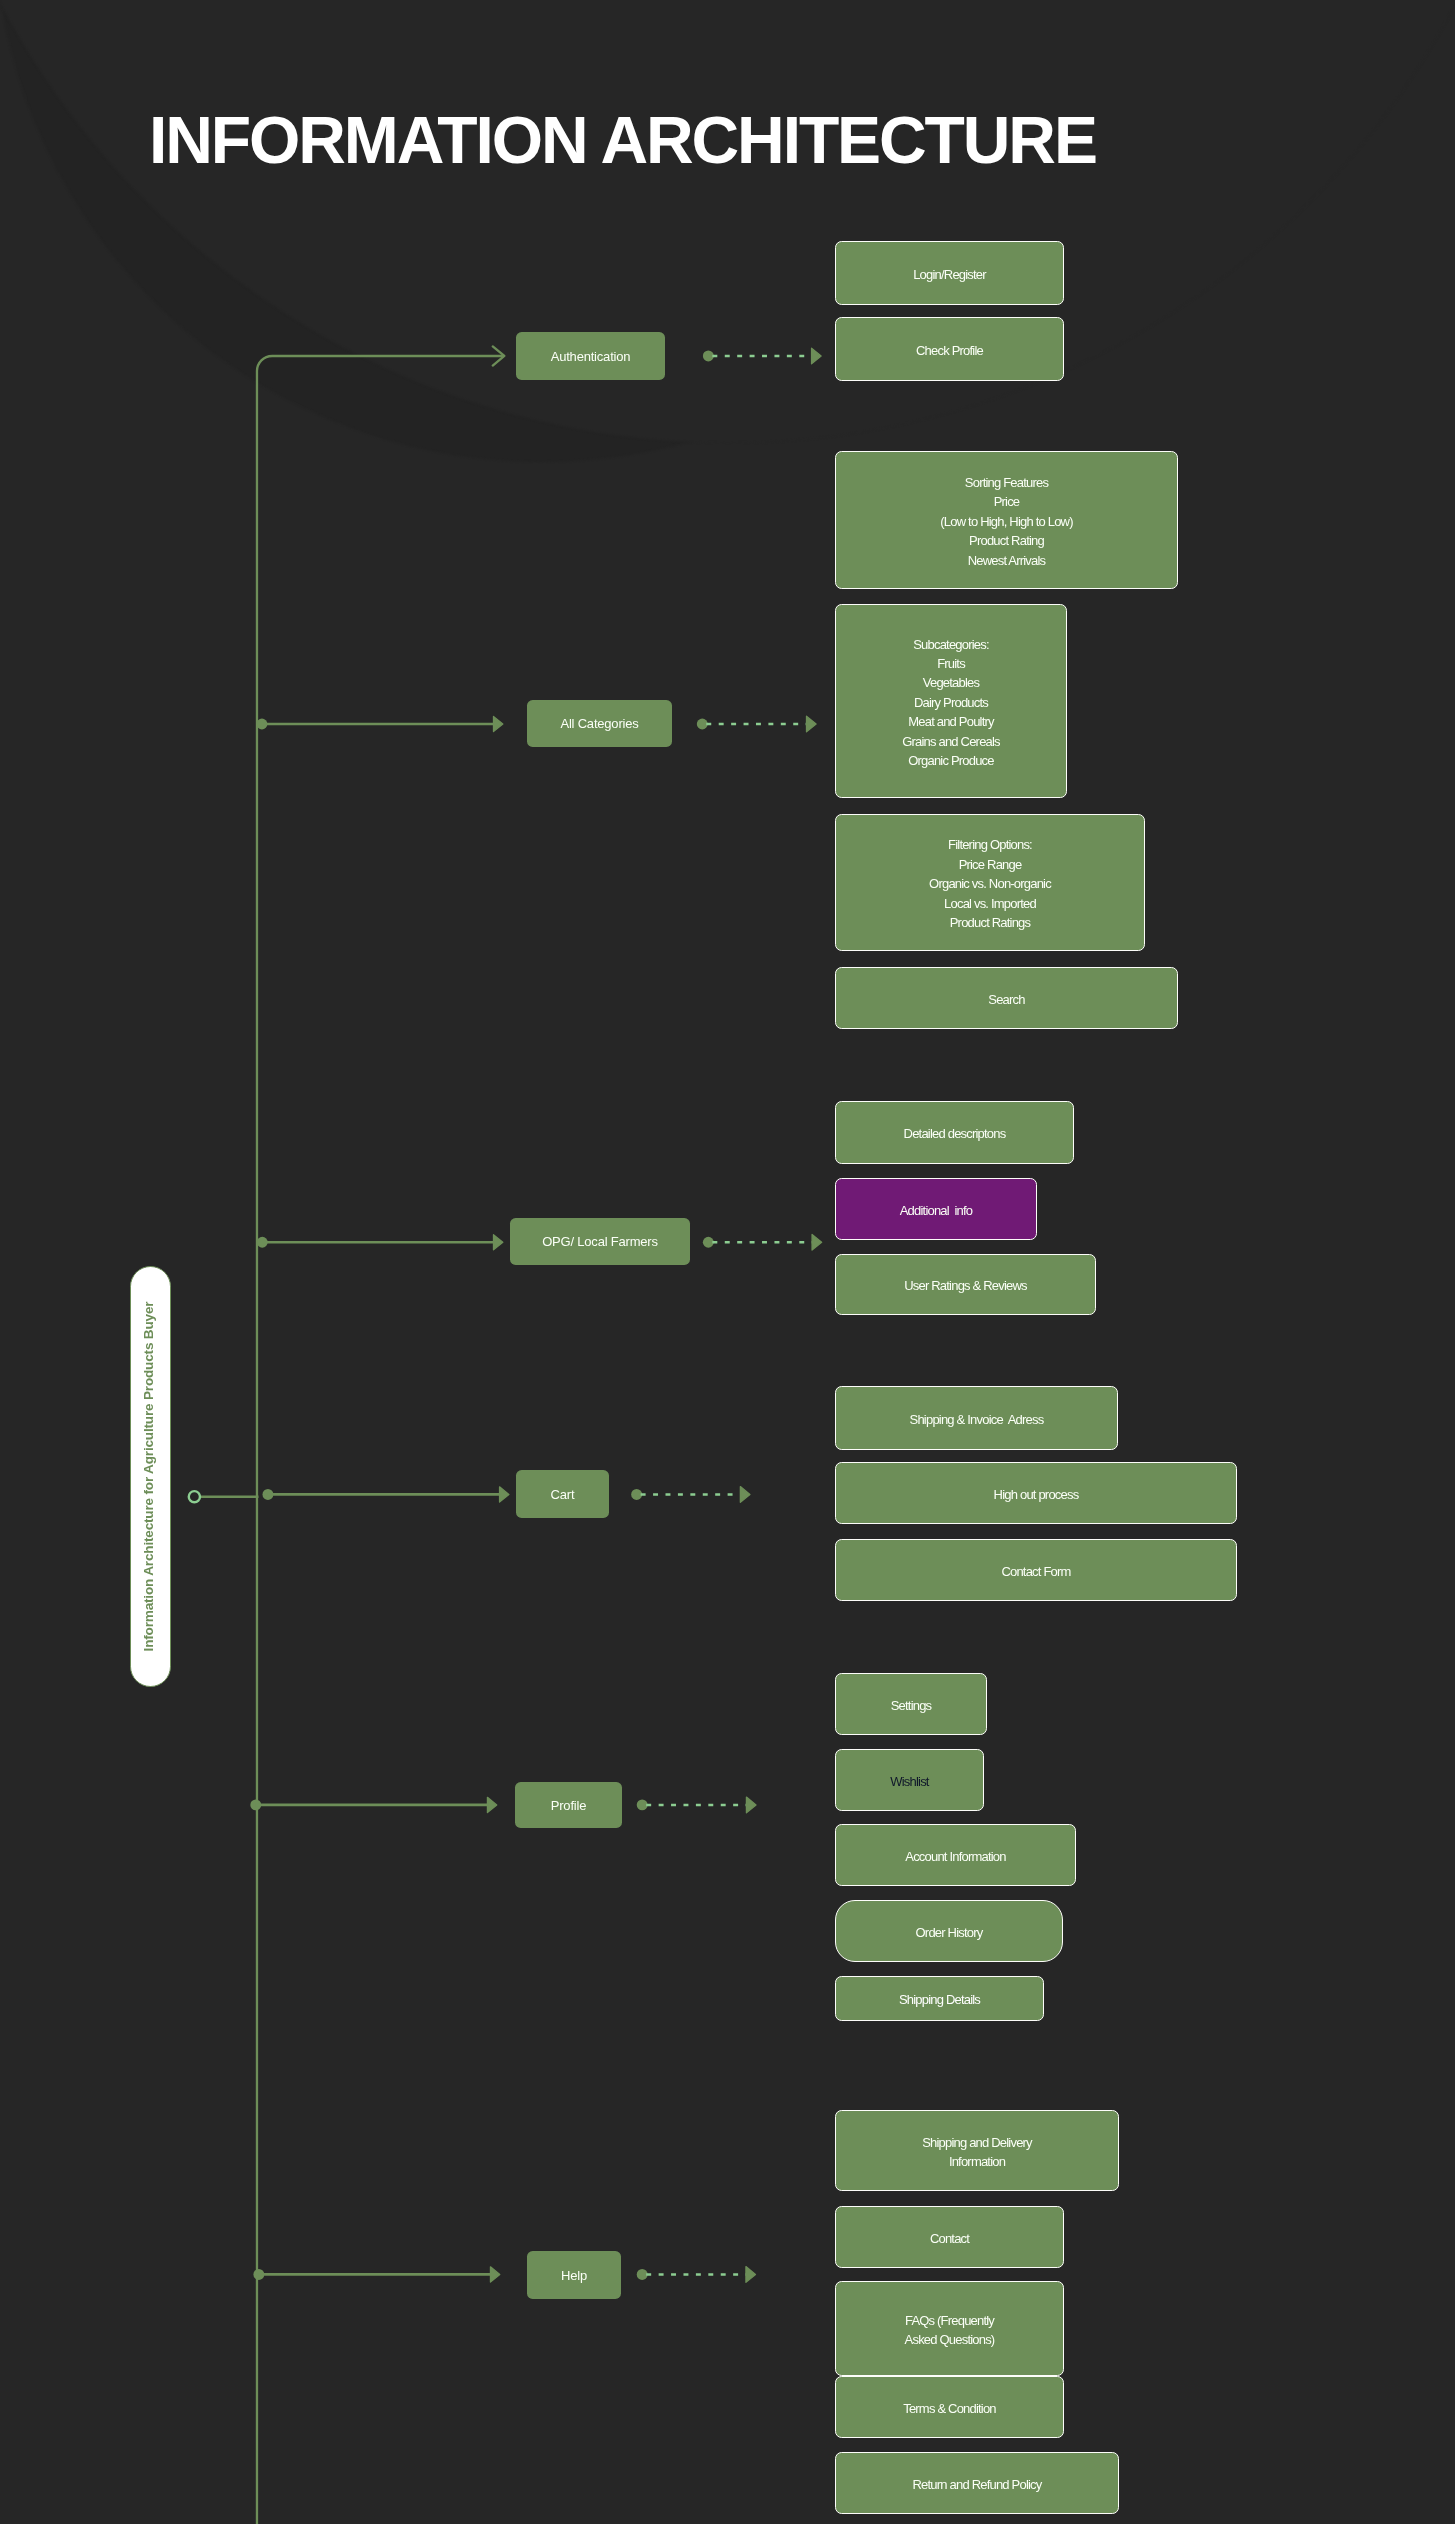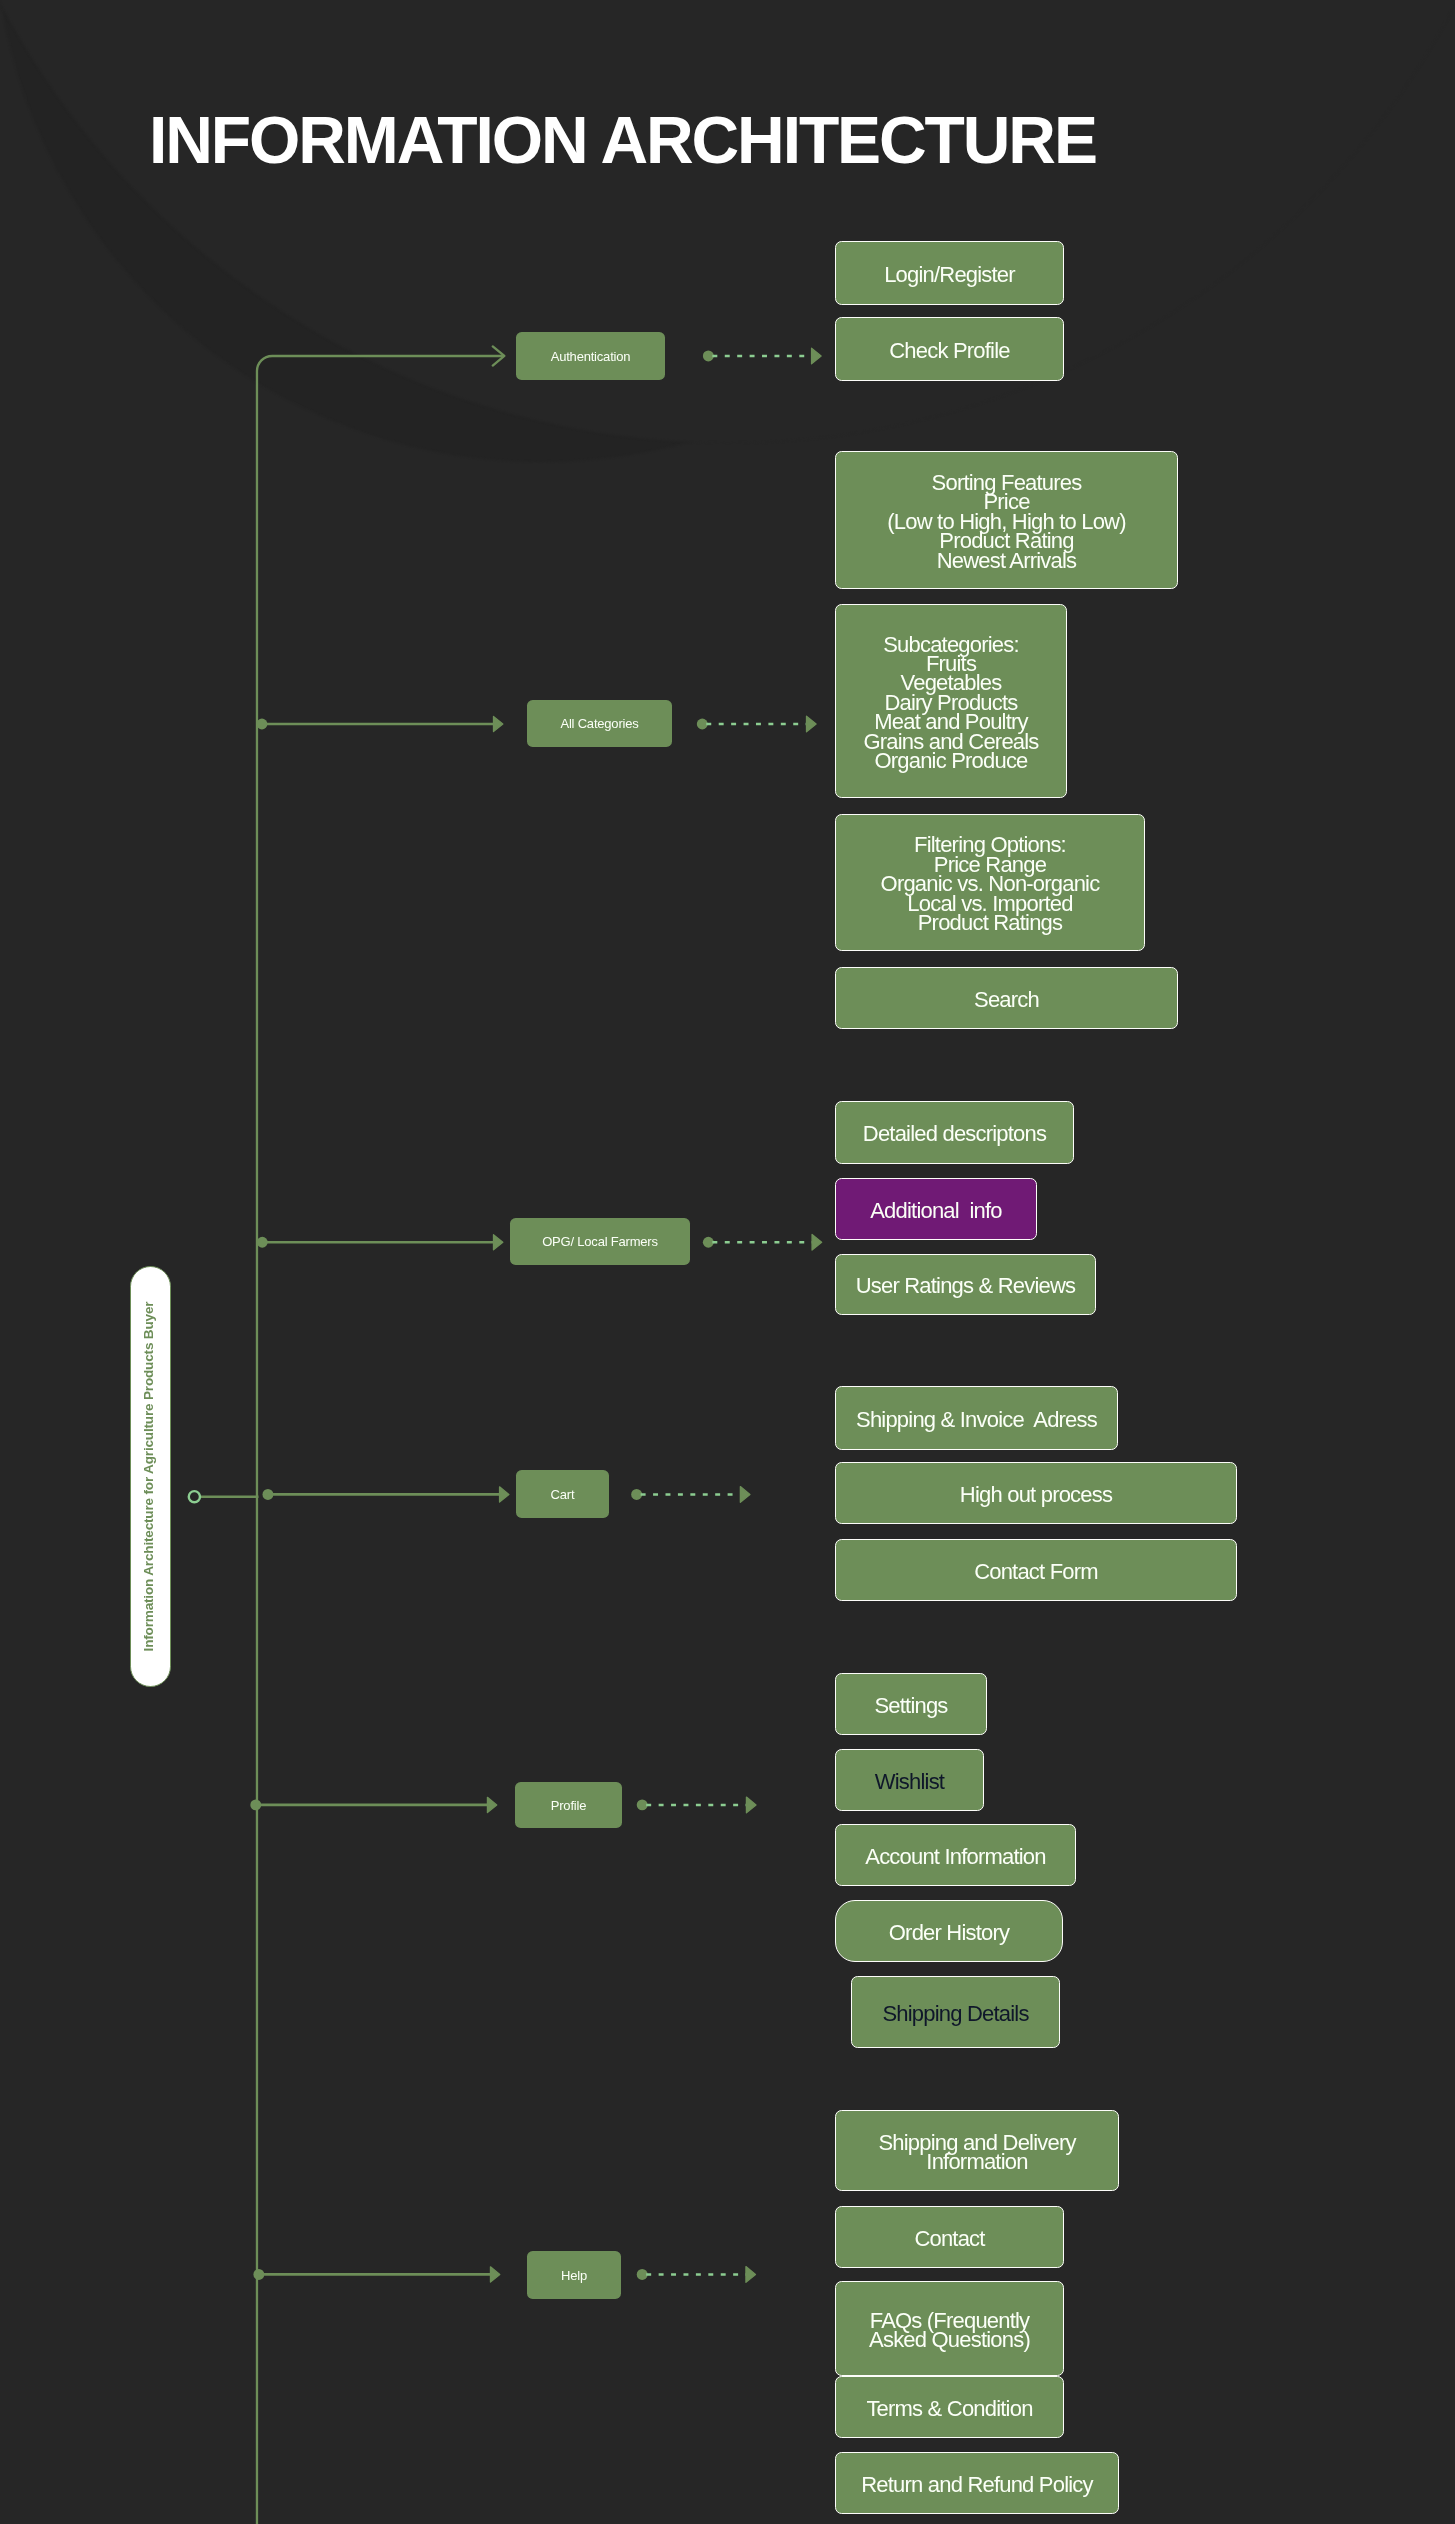--- a/index.html
+++ b/index.html
@@ -15,21 +15,21 @@
             border-radius:504px;box-sizing:border-box;}
   #rootlabel{position:absolute;left:50%;top:50%;width:434px;margin-left:-217px;height:17px;
              margin-top:-8.6px;transform:rotate(-90deg) translateY(-2.5px);white-space:nowrap;text-align:center;
              color:#6d8e58;font-size:13.6px;font-weight:700;line-height:17px;letter-spacing:-0.2px;}
   .node{position:absolute;background:#6d8e58;border-radius:5.6px;box-sizing:border-box;
         display:flex;align-items:center;justify-content:center;
         color:#fbfff7;text-align:center;font-size:13px;line-height:15px;letter-spacing:-0.2px;}
   .leaf span{position:relative;top:1.5px;}
   .leaf{position:absolute;background:#6d8e58;border:1.5px solid #fdfdfa;border-radius:6.6px;
         box-sizing:border-box;display:flex;align-items:center;justify-content:center;
-        color:#fbfff7;text-align:center;font-size:22px;line-height:19.4px;white-space:pre-wrap;letter-spacing:-0.8px;}
+        color:#fbfff7;text-align:center;font-size:13px;line-height:19.4px;white-space:pre-wrap;letter-spacing:-0.8px;}
   #wires{position:absolute;left:0;top:0;}
 </style>
 </head>
 <body>
 
 <div id="stage">
   <div id="blob" style="left: -5.6px; top: -633px; height: 1095px; width: 1095px; background: rgb(35, 35, 35);"></div>
   <div id="blob2" style="left: -94px; top: -1201px; height: 1644px; width: 1644px; background: rgb(38, 38, 38);"></div>
   <svg id="wires" width="1455" height="3368" viewBox="0 0 2882 6670">
       <path d="M 998 704.5 L 539 704.5
@@ -125,21 +125,21 @@
       <div class="leaf" style="left: 835px; top: 1386px; width: 283px; height: 64px; background: rgb(109, 142, 88); border-color: rgb(253, 253, 250); color: rgb(251, 255, 247);"><span>Shipping &amp; Invoice  Adress</span></div>
       <div class="leaf" style="left: 835px; top: 1462px; width: 402px; height: 62px; background: rgb(109, 142, 88); border-color: rgb(253, 253, 250); color: rgb(251, 255, 247);"><span>High out process</span></div>
       <div class="leaf" style="left: 835px; top: 1539px; width: 402px; height: 62px; background: rgb(109, 142, 88); border-color: rgb(253, 253, 250); color: rgb(251, 255, 247);"><span>Contact Form</span></div>
       <div class="node" style="left: 515px; top: 1782px; width: 107px; height: 46px; background: rgb(109, 142, 88); color: rgb(251, 255, 247);">
         <span>Profile</span>
       </div>
       <div class="leaf" style="left: 835px; top: 1673px; width: 152px; height: 62px; background: rgb(109, 142, 88); border-color: rgb(253, 253, 250); color: rgb(251, 255, 247);"><span>Settings</span></div>
       <div class="leaf" style="left: 835px; top: 1749px; width: 149px; height: 62px; background: rgb(109, 142, 88); border-color: rgb(253, 253, 250); color: #0f172a;"><span>Wishlist</span></div>
       <div class="leaf" style="left: 835px; top: 1824px; width: 241px; height: 62px; background: rgb(109, 142, 88); border-color: rgb(253, 253, 250); color: rgb(251, 255, 247);"><span>Account Information</span></div>
       <div class="leaf" style="left: 835px; top: 1900px; width: 228px; height: 62px; background: rgb(109, 142, 88); border-color: rgb(253, 253, 250); color: rgb(251, 255, 247); border-radius: 20px;"><span>Order History</span></div>
-      <div class="leaf" style="left: 835px; top: 1976px; width: 209px; height: 72px; background: rgb(109, 142, 88); border-color: rgb(253, 253, 250); color: #0f172a; margin-left: 16px;"><span>Shipping Details</span></div>
+      <div class="leaf" style="left: 835px; top: 1976px; width: 209px; height: 45px; background: rgb(109, 142, 88); border-color: rgb(253, 253, 250); color: #ffffff;"><span>Shipping Details</span></div>
       <div class="node" style="left: 527px; top: 2251px; width: 94px; height: 48px; background: rgb(109, 142, 88); color: rgb(251, 255, 247);">
         <span>Help</span>
       </div>
       <div class="leaf" style="left: 835px; top: 2110px; width: 284px; height: 81px; background: rgb(109, 142, 88); border-color: rgb(253, 253, 250); color: rgb(251, 255, 247);"><span>Shipping and Delivery
 Information</span></div>
       <div class="leaf" style="left: 835px; top: 2206px; width: 229px; height: 62px; background: rgb(109, 142, 88); border-color: rgb(253, 253, 250); color: rgb(251, 255, 247);"><span>Contact</span></div>
       <div class="leaf" style="left: 835px; top: 2281px; width: 229px; height: 95px; background: rgb(109, 142, 88); border-color: rgb(253, 253, 250); color: rgb(251, 255, 247);"><span>FAQs (Frequently
 Asked Questions)</span></div>
       <div class="leaf" style="left: 835px; top: 2376px; width: 229px; height: 62px; background: rgb(109, 142, 88); border-color: rgb(253, 253, 250); color: rgb(251, 255, 247);"><span>Terms &amp; Condition</span></div>
       <div class="leaf" style="left: 835px; top: 2452px; width: 284px; height: 62px; background: rgb(109, 142, 88); border-color: rgb(253, 253, 250); color: rgb(251, 255, 247);"><span>Return and Refund Policy</span></div>

